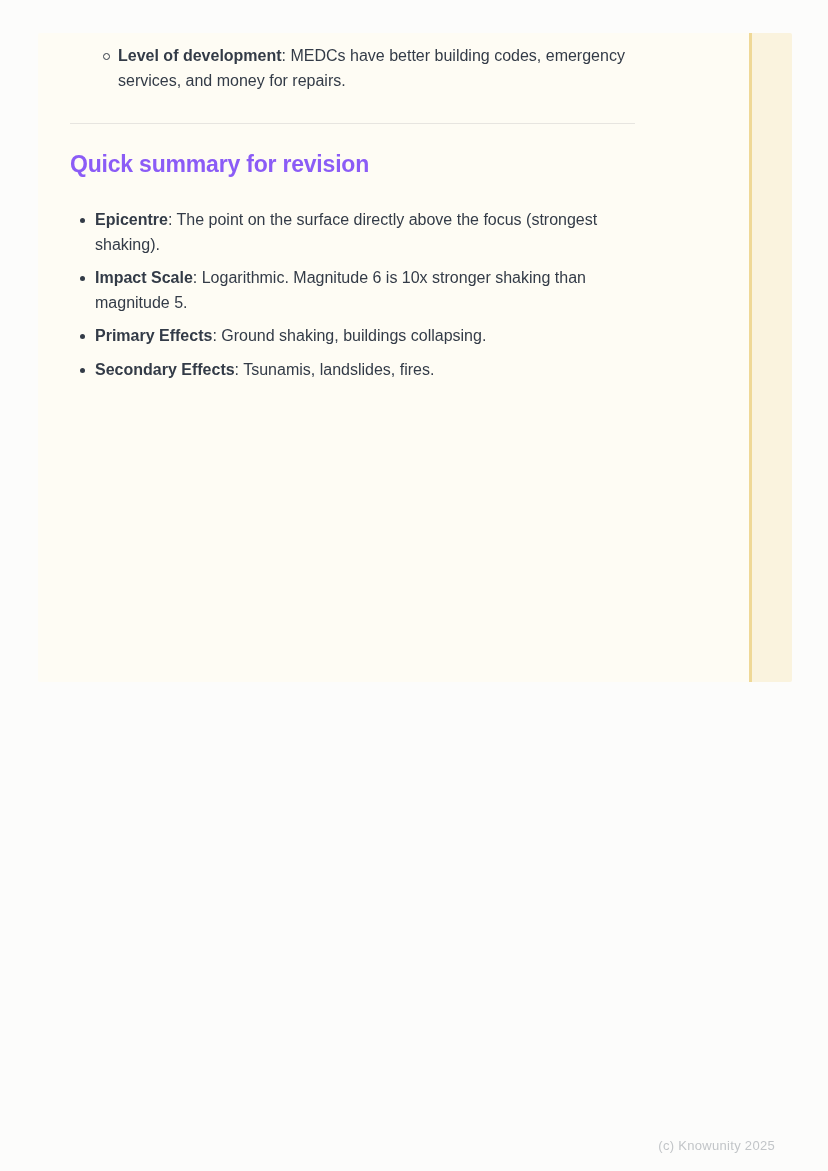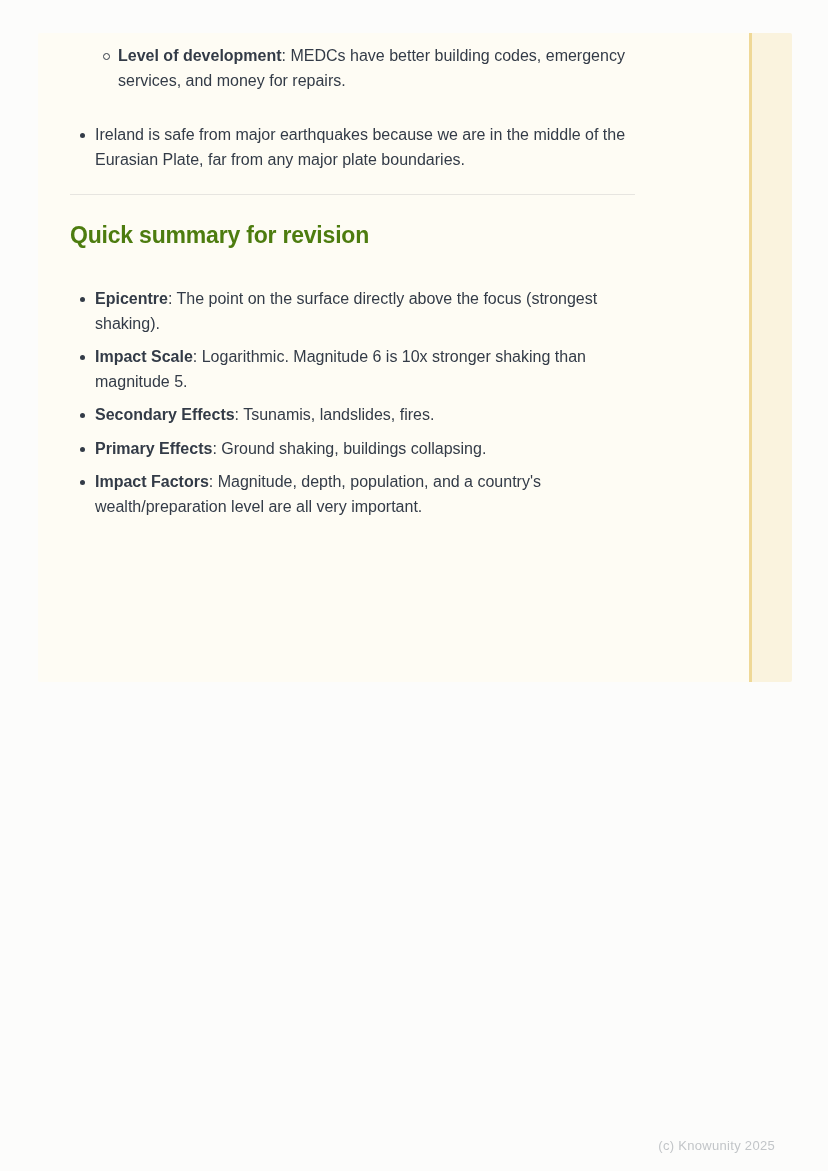--- a/index.html
+++ b/index.html
@@ -67,26 +67,26 @@
   }
   ul.sub { margin-bottom: 30px; }
   .term { font-weight: 700; }
   .divider {
     border: none;
     border-top: 1px solid #E7E5E0;
     max-width: 565px;
     margin-top: 22px;
   }
   h2.summary-heading {
-    color: #4d7c0f;
+    color: #8b5cf6;
     font-size: 23px;
     line-height: 24px;
     font-weight: 700;
     letter-spacing: -0.2px;
-    margin: 28px 0 40px 0;
+    margin: 28px 0 32px 0;
   }
   .footer {
     position: absolute;
     top: 1138px;
     right: 53px;
     font-size: 13px;
     color: #C2C5C8;
     letter-spacing: 0.3px;
   }
 </style>
@@ -97,44 +97,36 @@
   <div class="accent-strip"></div>
 
   <div class="content">
 
     <ul class="sub">
       <li>
         <span class="term">Level of development</span><span>: MEDCs have better building codes, emergency services, and money for repairs.</span>
       </li>
     </ul>
 
-    <ul class="top">
-      <li>
-        <span>Ireland is safe from major earthquakes because we are in the middle of the Eurasian Plate, far from any major plate boundaries.</span>
-      </li>
-    </ul>
 
     <hr class="divider">
 
     <h2 class="summary-heading">Quick summary for revision</h2>
 
     <ul class="top">
       <li>
         <span class="term">Epicentre</span><span>: The point on the surface directly above the focus (strongest shaking).</span>
       </li>
       <li>
         <span class="term">Impact Scale</span><span>: Logarithmic. Magnitude 6 is 10x stronger shaking than magnitude 5.</span>
       </li>
       <li>
-        <span class="term">Secondary Effects</span><span>: Tsunamis, landslides, fires.</span>
-      </li>
-      <li>
         <span class="term">Primary Effects</span><span>: Ground shaking, buildings collapsing.</span>
       </li>
       <li>
-        <span class="term">Impact Factors</span><span>: Magnitude, depth, population, and a country's wealth/preparation level are all very important.</span>
+        <span class="term">Secondary Effects</span><span>: Tsunamis, landslides, fires.</span>
       </li>
     </ul>
 
   </div>
 </div>
 
 <div class="footer">(c) Knowunity 2025</div>
 
 </body></html>

